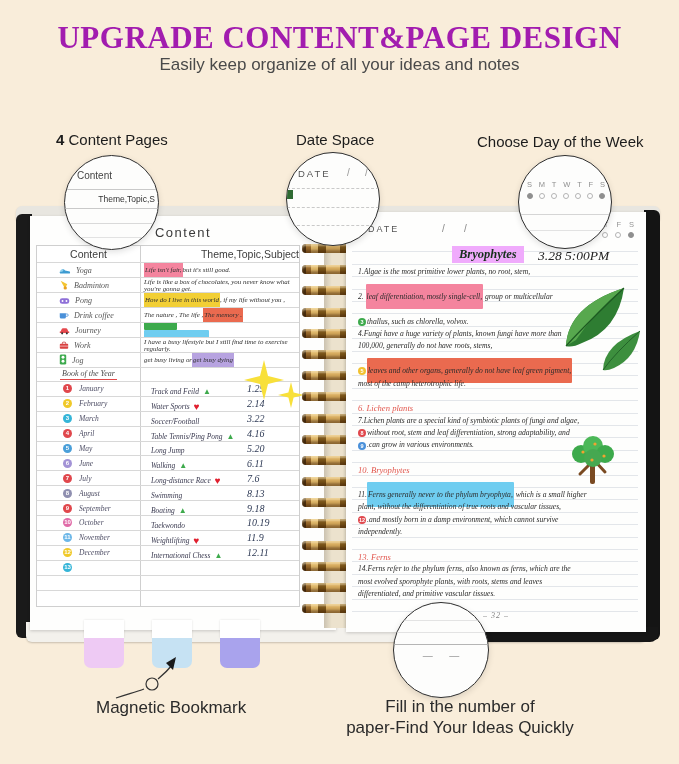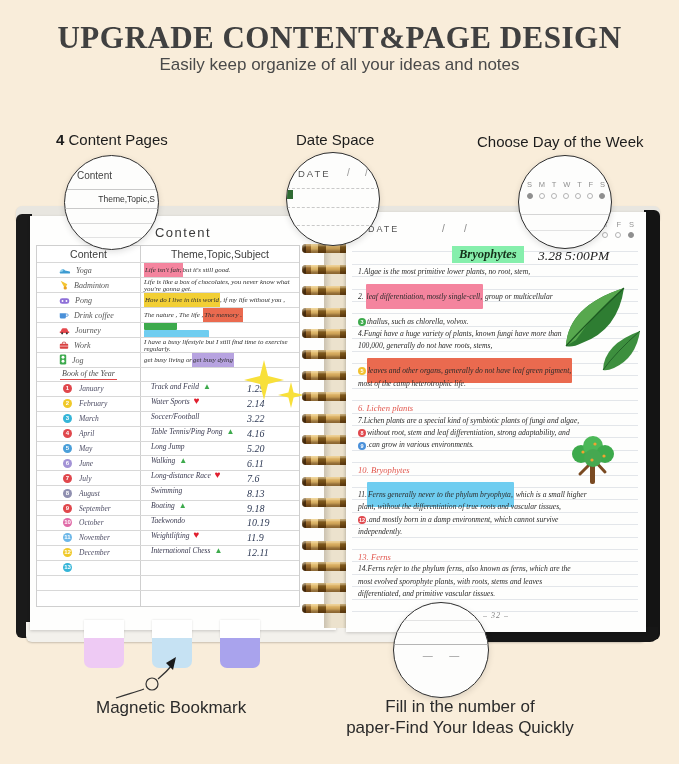--- a/index.html
+++ b/index.html
@@ -2,21 +2,21 @@
 <html><head>
 <meta charset="utf-8">
 <style>
   html,body{margin:0;padding:0;}
   body{width:679px;height:764px;position:relative;overflow:hidden;background:#f9edda;
        font-family:"Liberation Sans",sans-serif;}
   .abs{position:absolute;}
 
   
   .title{left:0;right:0;top:20px;text-align:center;font-family:"Liberation Serif",serif;
-         font-weight:700;font-size:31px;letter-spacing:.5px;color:#404040;}
+         font-weight:700;font-size:31px;letter-spacing:.5px;color:#a21caf;}
   .subtitle{left:0;right:0;top:55px;text-align:center;font-size:17px;color:#4a4a4a;}
 
   
   .callout{font-size:15px;color:#1c1c1c;}
   .co-left{left:56px;top:131px;}
   .co-mid{left:296px;top:131px;}
   .co-right{left:477px;top:133px;}
 
   
   .nb-top{left:16px;top:206px;width:644px;height:14px;background:#e8e6e0;border-radius:6px 6px 0 0;
@@ -39,37 +39,37 @@
         background:linear-gradient(90deg,#4a3010 0 6%,#9a6a2a 6% 14%,#e0b86a 14% 26%,#7a5418 26% 38%,#d9ad5e 38% 62%,#7a5418 62% 74%,#e0b86a 74% 86%,#9a6a2a 86% 94%,#4a3010 94% 100%);
         box-shadow:inset 0 2px 2px rgba(255,240,200,.55),inset 0 -3px 3px rgba(60,30,5,.5);}
 
   
   .hand{font-family:"Liberation Serif",serif;font-style:italic;}
   .lp-title{left:0;right:0;top:9px;text-align:center;font-size:13px;letter-spacing:1.5px;color:#3a3a3a;}
   .lp-table{left:6px;top:29px;width:262px;border:1px solid #cfcfcf;background:#fff;}
   .lp-row{display:flex;border-bottom:1px solid #d8d8d8;box-sizing:border-box;}
   .lp-head{height:17px;font-size:10.5px;color:#3c3c3c;align-items:center;}
   .lp-head .c1{width:104px;text-align:center;border-right:1px solid #cfcfcf;box-sizing:border-box;height:100%;line-height:17px;}
-  .lp-head .c2{flex:1;text-align:center;line-height:17px;}
+  .lp-head .c2{flex:1;text-align:right;line-height:17px;}
   .a-row{height:15px;}
   .a-c1{width:104px;border-right:1px solid #cfcfcf;box-sizing:border-box;display:flex;align-items:center;padding-left:22px;gap:5px;}
   .a-c1 .lbl{font-size:8px;color:#555;}
   .a-c2{flex:1;display:flex;flex-wrap:wrap;align-content:center;align-items:center;padding:0 3px;
         font-size:6.9px;line-height:7.3px;color:#2e2e2e;overflow:hidden;}
   .a-c2 span{min-width:0;}
   .hl{padding:8px 1px;border-radius:1px;}
   .book-row{height:14px;}
   .book-row .a-c1{justify-content:center;padding-left:0;}
   .book-title{font-size:8px;color:#4a4a4a;border-bottom:1.5px solid #e04848;padding:0 2px 0.5px 2px;text-align:right;}
   .m-row{height:14.9px;}
   .m-c1{width:104px;border-right:1px solid #cfcfcf;box-sizing:border-box;display:flex;align-items:center;padding-left:26px;gap:7px;}
   .m-num{display:inline-block;width:9px;height:9px;border-radius:50%;color:#fff;font-size:6px;font-weight:bold;
          text-align:center;line-height:9.5px;font-style:normal;font-family:"Liberation Sans",sans-serif;flex:0 0 9px;}
   .m-lbl{font-size:7.5px;color:#4f4f66;}
-  .m-act{flex:1;display:flex;align-items:flex-start;gap:4px;padding-left:10px;font-size:7.5px;color:#3a3a50;}
+  .m-act{flex:1;display:flex;align-items:flex-end;gap:4px;padding-left:10px;font-size:7.5px;color:#3a3a50;}
   .m-page{width:52px;font-size:10px;color:#2e3a55;display:flex;align-items:center;}
   .mark-tri{color:#3daa4c;font-size:8px;font-style:normal;}
   .mark-heart{color:#e01f2e;font-size:10px;font-style:normal;line-height:8px;}
   .empty-row{height:15px;}
   .empty-row .a-c1{padding-left:0;}
 
   
   .sparkle{background:#f8e03a;clip-path:polygon(50% 0%,60% 40%,100% 50%,60% 60%,50% 100%,40% 60%,0% 50%,40% 40%);
            filter:drop-shadow(0 0 2px rgba(248,224,90,.8));}
 
@@ -77,21 +77,21 @@
   .rp-lines{left:6px;right:8px;top:28px;height:374px;
             background:repeating-linear-gradient(to bottom,transparent 0 11.4px,#e3e6ea 11.4px 12.4px);}
   .rp-corner{left:4px;top:10px;width:0;height:0;border-top:9px solid #1a1a1a;border-right:9px solid transparent;}
   .rp-date{left:22px;top:12px;font-size:9px;letter-spacing:2px;color:#555;}
   .rp-slash{top:11px;font-size:10px;color:#8a8a8a;}
   .rp-week{right:12px;top:8px;width:62px;}
   .rp-week .lts{display:flex;justify-content:flex-end;gap:8px;font-size:7.5px;color:#949494;}
   .rp-week .dots{display:flex;justify-content:flex-end;gap:7px;margin-top:3px;}
   .dot{width:6px;height:6px;border-radius:50%;border:1px solid #b3b3b3;box-sizing:border-box;background:#fff;}
   .dot.fill{background:#8f8f8f;border-color:#8f8f8f;}
-  .rp-title{left:106px;top:34px;background:#86efac;color:#15301a;font-family:"Liberation Serif",serif;
+  .rp-title{left:106px;top:34px;background:#f0abfc;color:#15301a;font-family:"Liberation Serif",serif;
             font-style:italic;font-weight:bold;font-size:12.5px;padding:1px 7px;}
   .rp-datetime{left:192px;top:36px;font-size:13.5px;color:#222;}
   .rp-content{left:12px;top:54px;width:278px;}
   .rp-line{height:12.4px;line-height:12.4px;font-size:7.6px;color:#2b2b2b;white-space:nowrap;overflow:visible;}
   .rp-line.red{color:#e2574e;font-size:8.6px;}
   .badge{display:inline-block;width:8px;height:8px;border-radius:50%;color:#fff;font-size:5.5px;font-weight:bold;
          text-align:center;line-height:8.5px;font-style:normal;font-family:"Liberation Sans",sans-serif;
          vertical-align:middle;margin-right:1px;}
   .rp-pagenum{left:0;right:0;top:399px;text-align:center;font-size:8px;letter-spacing:1px;color:#828282;}
 

